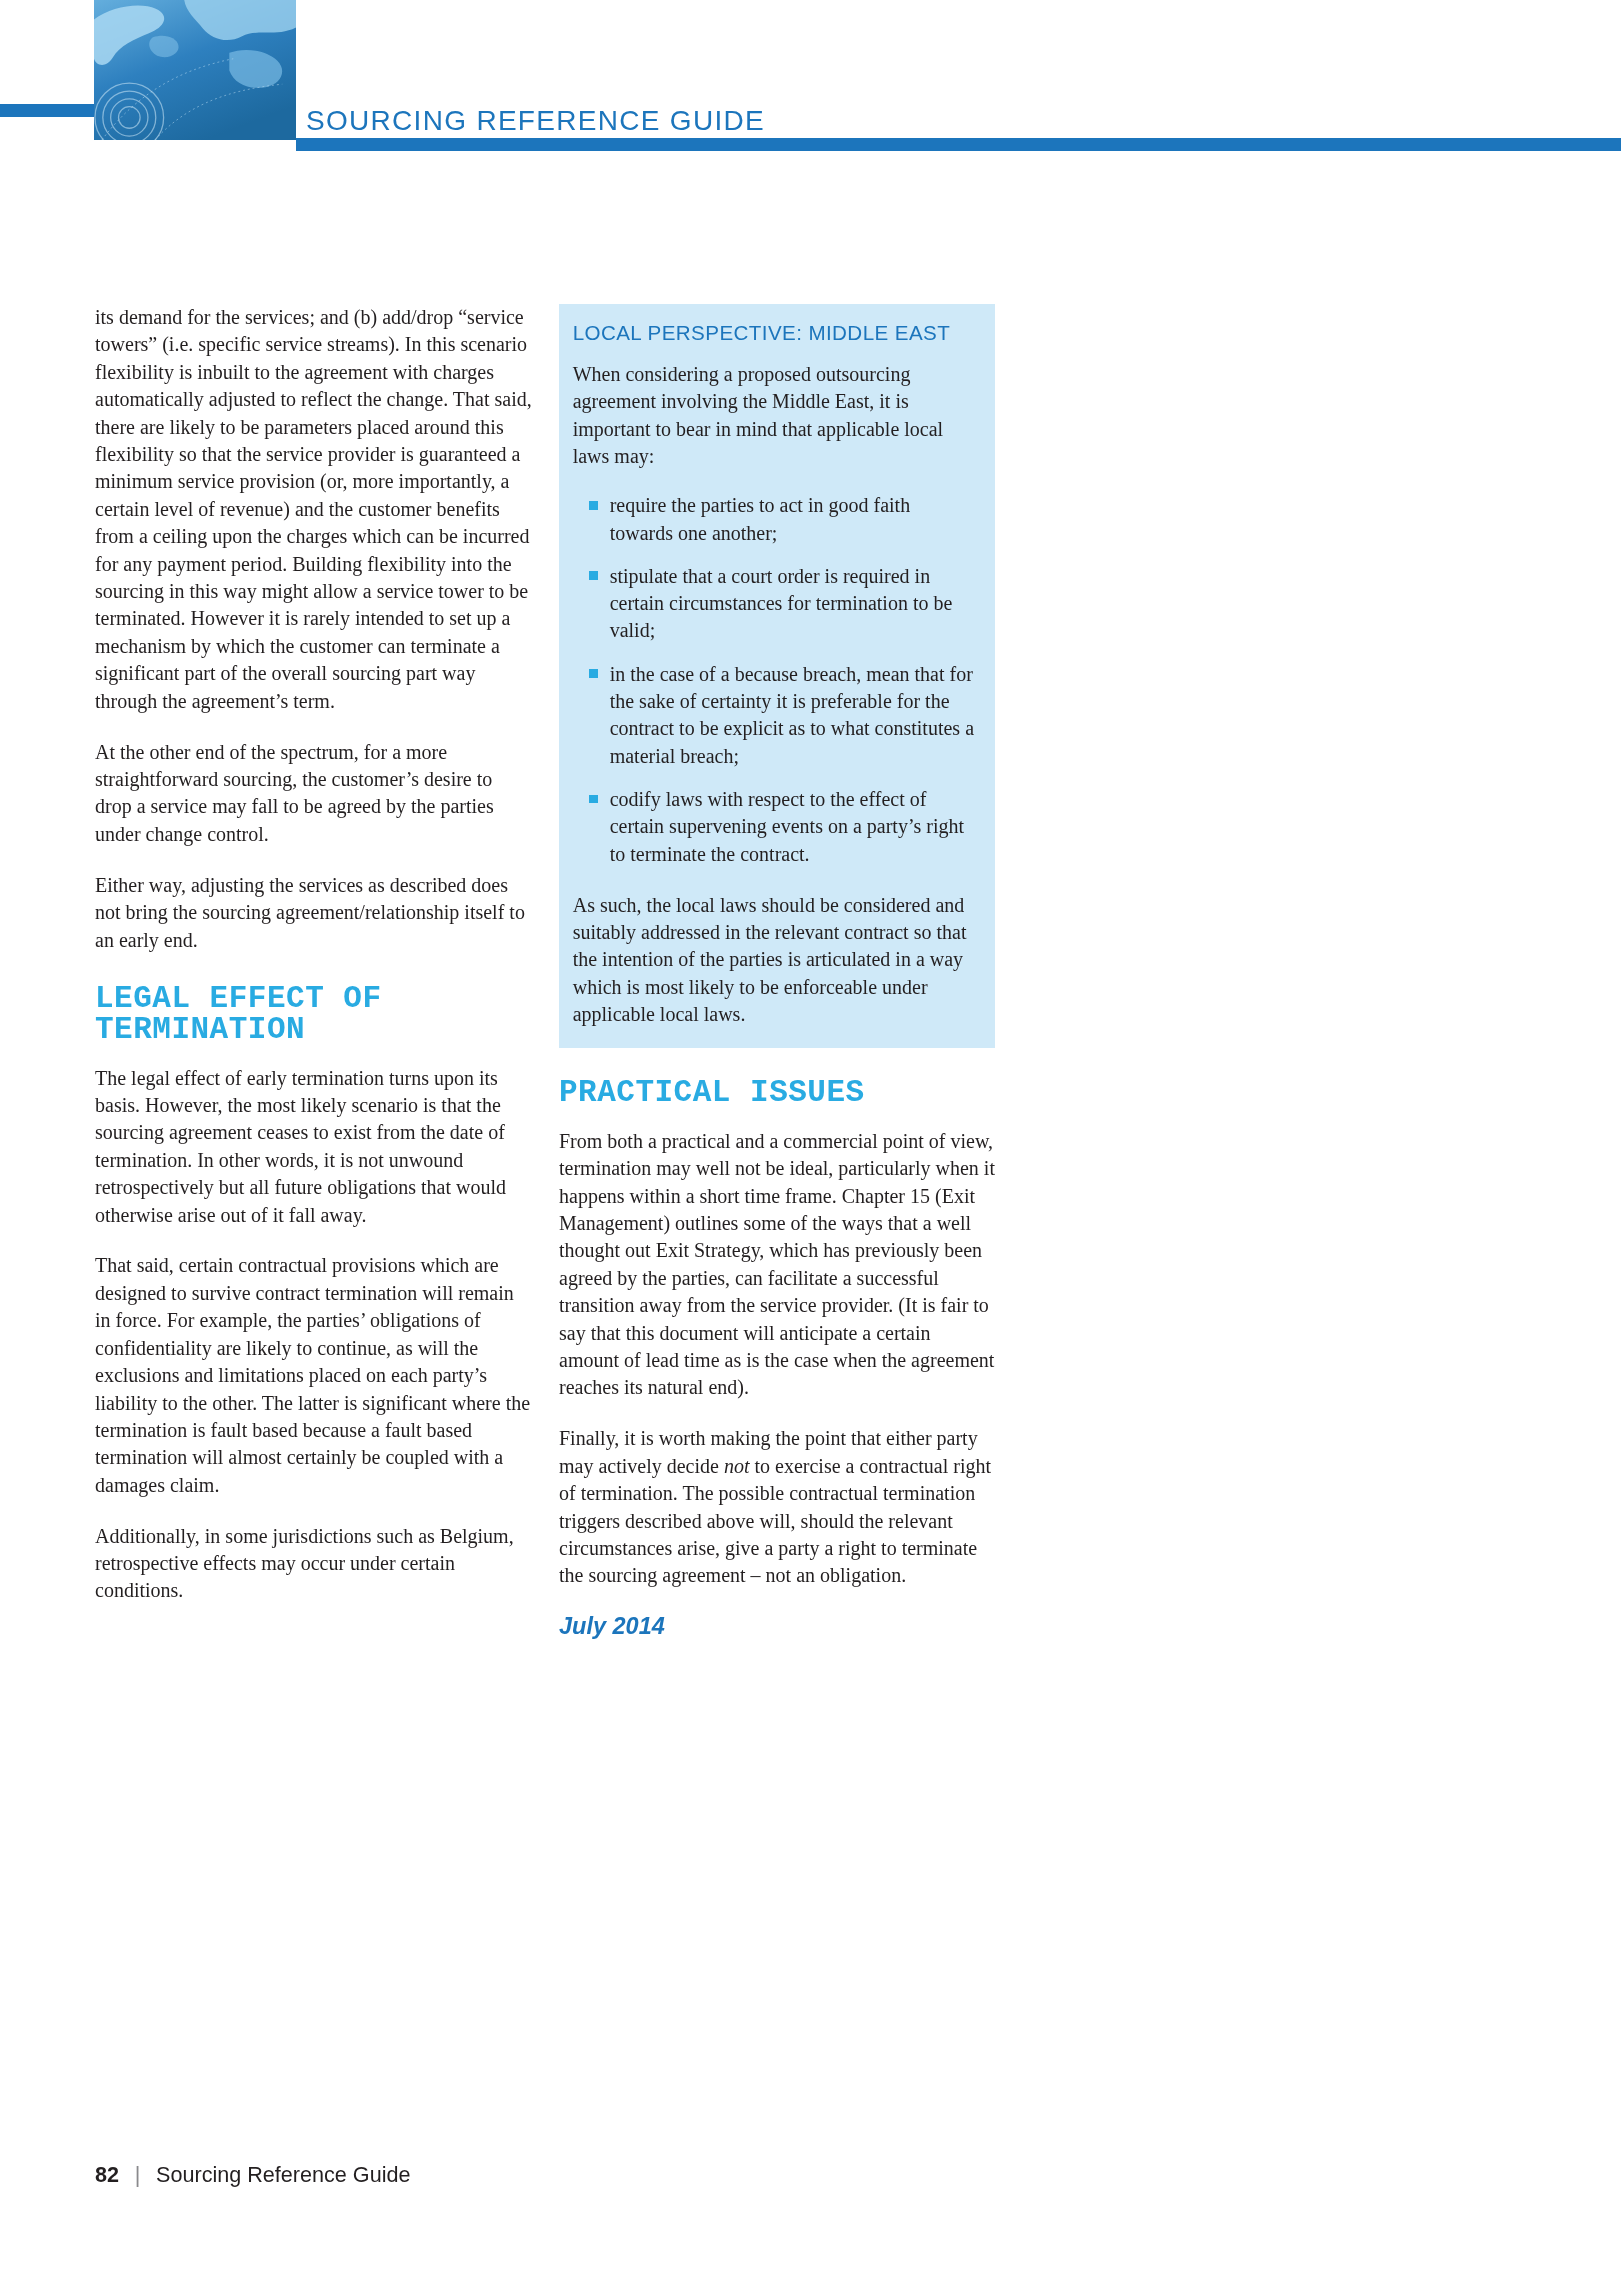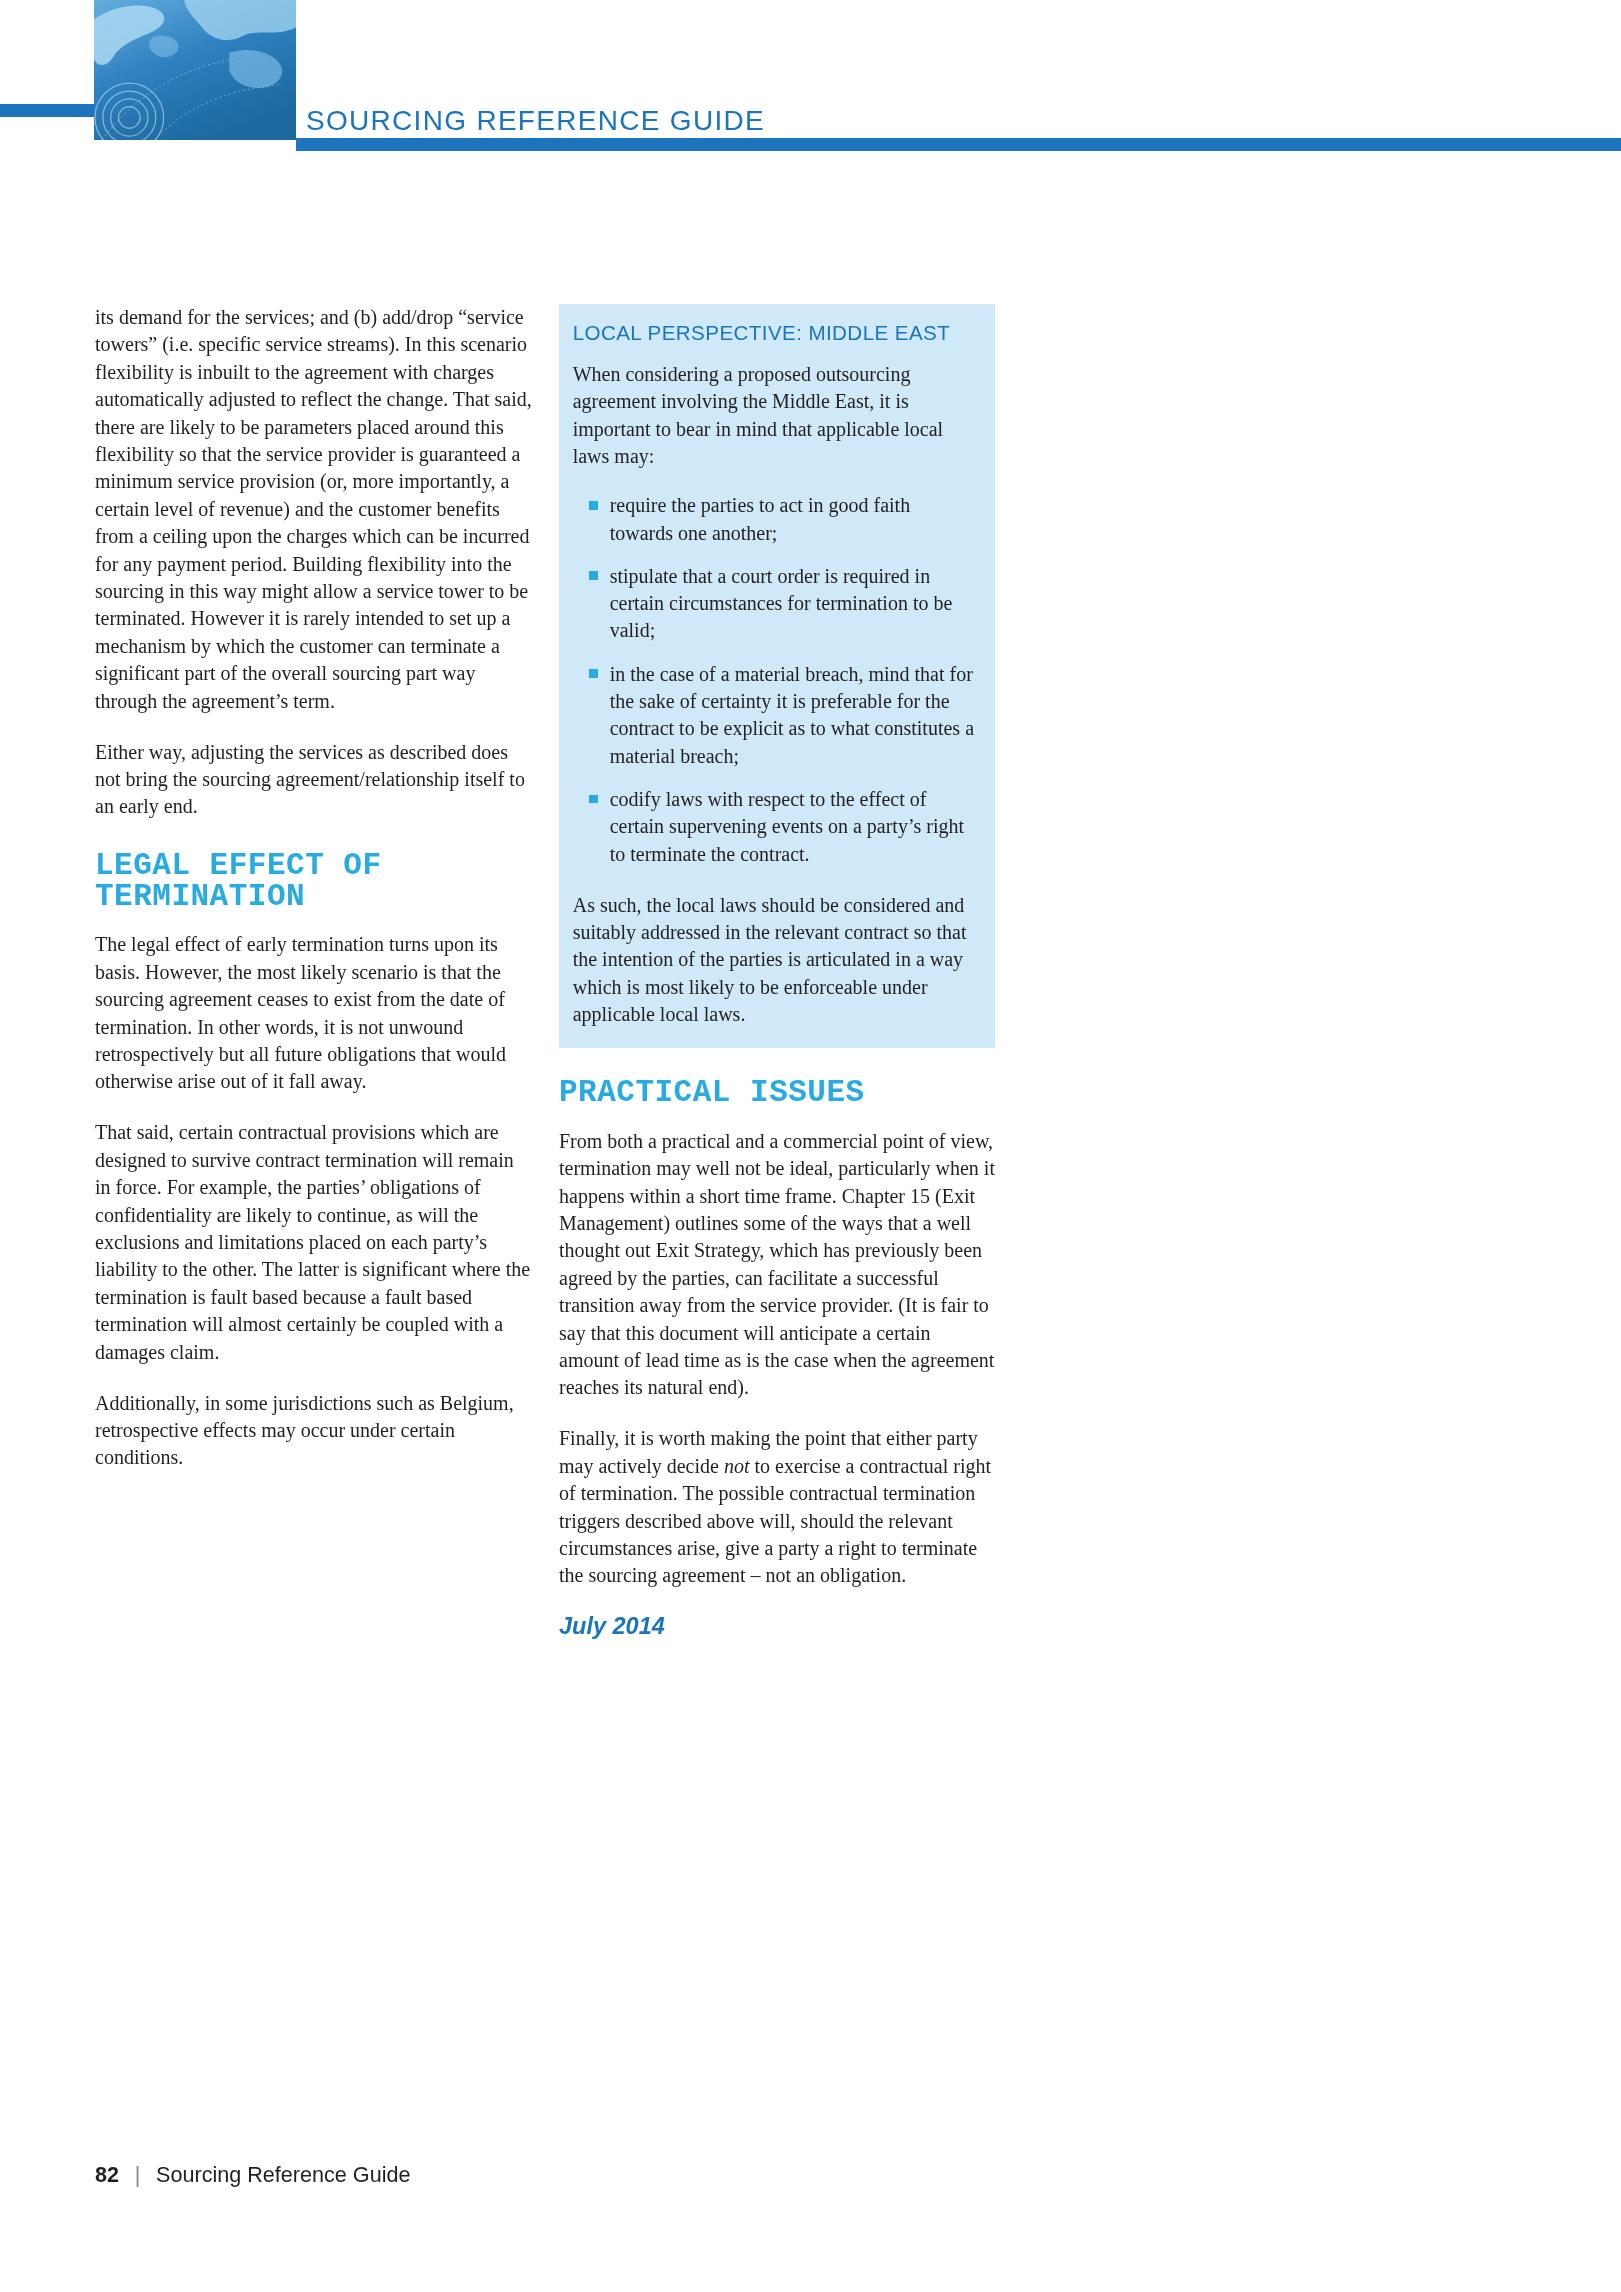--- a/index.html
+++ b/index.html
@@ -131,20 +131,21 @@
       </g>
     </svg>
 
     <div class="header-title">SOURCING REFERENCE GUIDE</div>
 
     <div class="bar bar-right"></div>
   </header>
 
   <section class="col-left">
     <p class="body">its demand for the services; and (b) add/drop “service towers” (i.e. specific service streams). In this scenario flexibility is inbuilt to the agreement with charges automatically adjusted to reflect the change. That said, there are likely to be parameters placed around this flexibility so that the service provider is guaranteed a minimum service provision (or, more importantly, a certain level of revenue) and the customer benefits from a ceiling upon the charges which can be incurred for any payment period. Building flexibility into the sourcing in this way might allow a service tower to be terminated. However it is rarely intended to set up a mechanism by which the customer can terminate a significant part of the overall sourcing part way through the agreement’s term.</p>
+    <p class="body">At the other end of the spectrum, for a more straightforward sourcing, the customer’s desire to drop a service may fall to be agreed by the parties under change control.</p>
     <p class="body">Either way, adjusting the services as described does not bring the sourcing agreement/relationship itself to an early end.</p>
 
     <h2 class="section">LEGAL EFFECT OF TERMINATION</h2>
 
     <p class="body">The legal effect of early termination turns upon its basis. However, the most likely scenario is that the sourcing agreement ceases to exist from the date of termination. In other words, it is not unwound retrospectively but all future obligations that would otherwise arise out of it fall away.</p>
     <p class="body">That said, certain contractual provisions which are designed to survive contract termination will remain in force. For example, the parties’ obligations of confidentiality are likely to continue, as will the exclusions and limitations placed on each party’s liability to the other. The latter is significant where the termination is fault based because a fault based termination will almost certainly be coupled with a damages claim.</p>
     <p class="body">Additionally, in some jurisdictions such as Belgium, retrospective effects may occur under certain conditions.</p>
   </section>
 
   <section class="col-right">
@@ -158,21 +159,21 @@
         <li>
           <span class="bullet-sq"></span>
           <span>require the parties to act in good faith towards one another;</span>
         </li>
         <li>
           <span class="bullet-sq"></span>
           <span>stipulate that a court order is required in certain circumstances for termination to be valid;</span>
         </li>
         <li>
           <span class="bullet-sq"></span>
-          <span>in the case of a material breach, mind that for the sake of certainty it is preferable for the contract to be explicit as to what constitutes a material breach;</span>
+          <span>in the case of a because breach, mean that for the sake of certainty it is preferable for the contract to be explicit as to what constitutes a material breach;</span>
         </li>
         <li>
           <span class="bullet-sq"></span>
           <span>codify laws with respect to the effect of certain supervening events on a party’s right to terminate the contract.</span>
         </li>
       </ul>
 
       <p class="body">As such, the local laws should be considered and suitably addressed in the relevant contract so that the intention of the parties is articulated in a way which is most likely to be enforceable under applicable local laws.</p>
     </aside>
 

